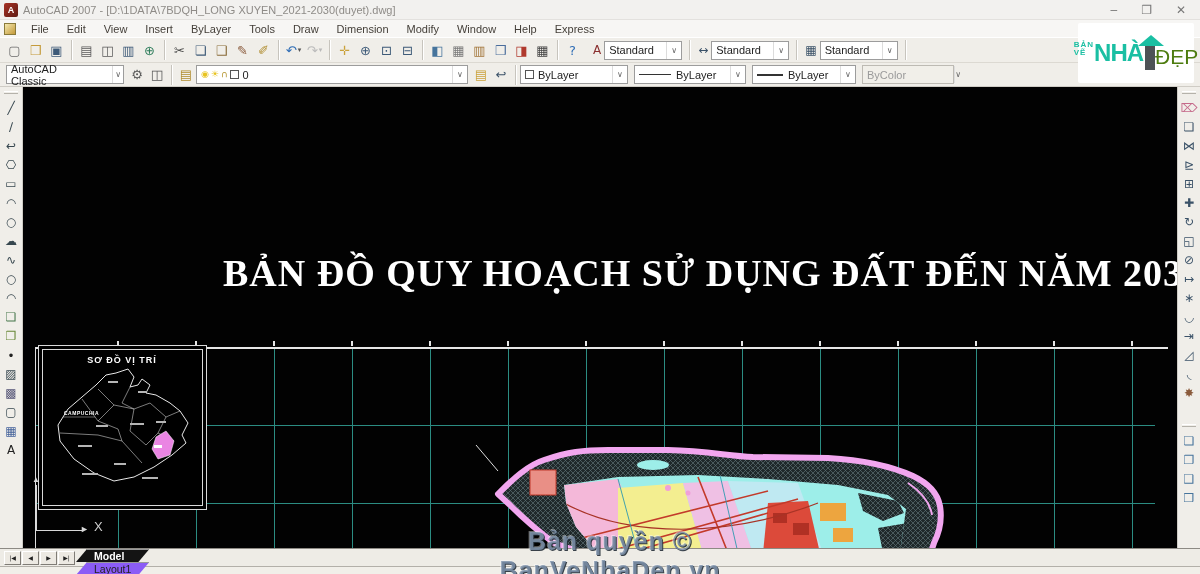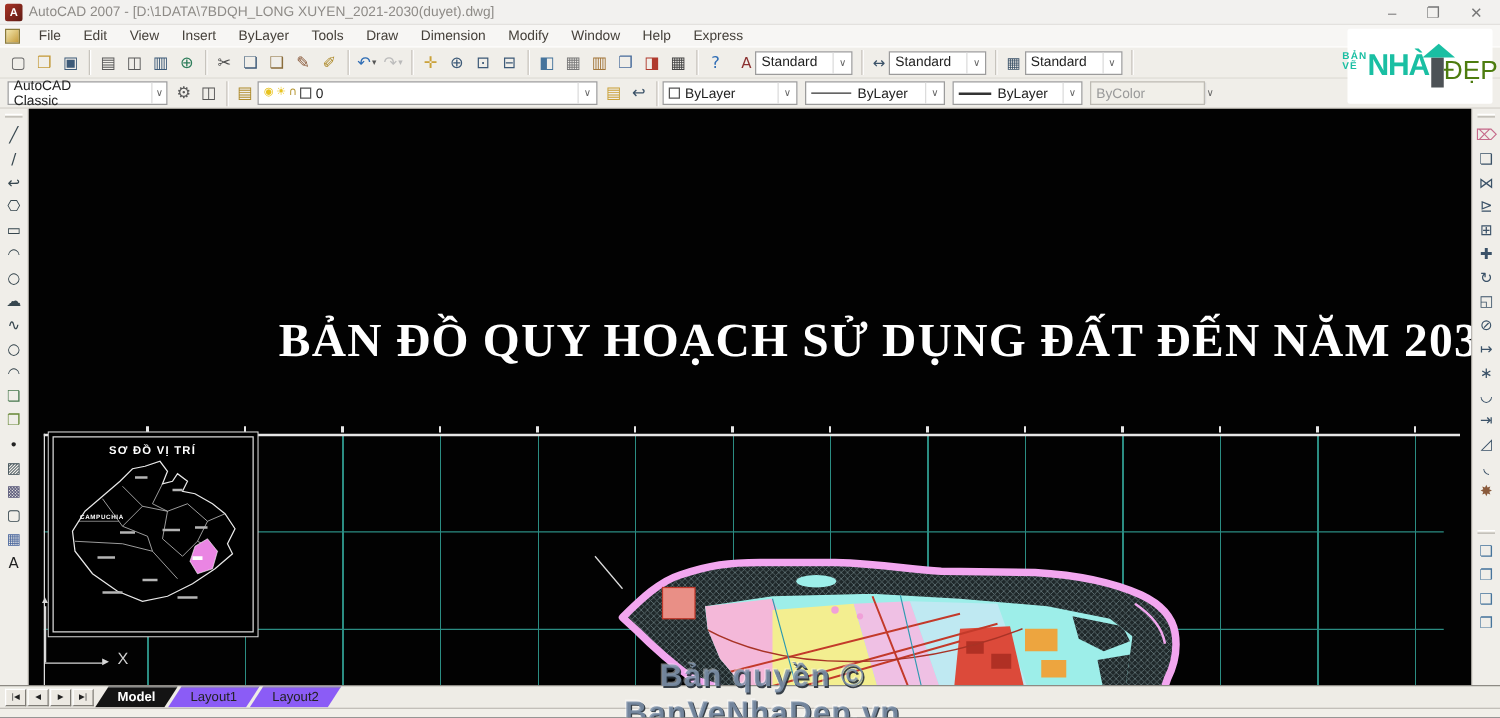--- a/index.html
+++ b/index.html
@@ -104,21 +104,21 @@
   .logo-house::before{content:"";position:absolute;left:-12px;top:-17px;width:0;height:0;
     border-left:13px solid transparent;border-right:13px solid transparent;border-bottom:11px solid #1abfa3;}
   .logo-side{font-size:21px;font-weight:400;color:#4d7c0f;margin-top:8px;margin-left:-2px;}
 
   
   .tabbar{height:18px;background:#eeece6;border-top:1px solid #8d8a84;display:flex;align-items:stretch;
     padding-left:4px;position:relative;}
   .nav-btn{width:17px;height:14px;margin:2px 1px 0 0;background:#ece9e2;border:1px solid;
     border-color:#fff #7f7c76 #7f7c76 #fff;font-size:6px;color:#222;display:flex;align-items:center;
     justify-content:center;padding:0;line-height:1;font-family:"DejaVu Sans",sans-serif;}
-  .tabs{display:flex;margin-left:8px;}
+  .tabs{display:flex;margin-left:8px;flex-direction:column;}
   .tab{position:relative;padding:0 18px;display:flex;align-items:center;font-size:10.5px;color:#222;
     background:#8b5cf6;clip-path:polygon(11px 0,100% 0,calc(100% - 11px) 100%,0 100%);
     margin-left:-8px;border-top:1px solid #999;cursor:default;}
   .tab.active{background:#141414;color:#fff;z-index:2;font-weight:bold;}
 
   .bottom-strip{height:8px;background:#f1efe9;border-top:1px solid #b3b0a9;}
   text{font-family:"Liberation Sans",sans-serif;}
 </style>
 </head>
 <body>
@@ -262,21 +262,21 @@
           <div class="combo" style="width:78px;" data-name="style-combo">
             <span>Standard</span>
             <span class="arrow" data-name="chevron-down-icon">∨</span>
           </div>
           <div class="sep" data-name="toolbar-separator"></div>
         </div>
       </div>
   </div>
 
   <div class="row2" data-name="layers-properties-toolbar">
-    <div class="combo" style="width:128px;gap:43px;" data-name="workspace-combo">
+    <div class="combo" style="width:118px;gap:43px;" data-name="workspace-combo">
       <span>AutoCAD Classic</span>
       <span class="arrow" data-name="chevron-down-icon">∨</span>
     </div>
     <div style="display:flex;align-items:center;margin-left:3px;">
 
     <button class="tb" data-name="workspace-settings-button">
           <span class="glyph" data-name="workspace-settings-icon" style="color: rgb(90, 90, 90);">⚙</span>
         </button>
         <button class="tb" data-name="save-workspace-button">
           <span class="glyph" data-name="save-workspace-icon" style="color: rgb(85, 85, 85);">◫</span>

